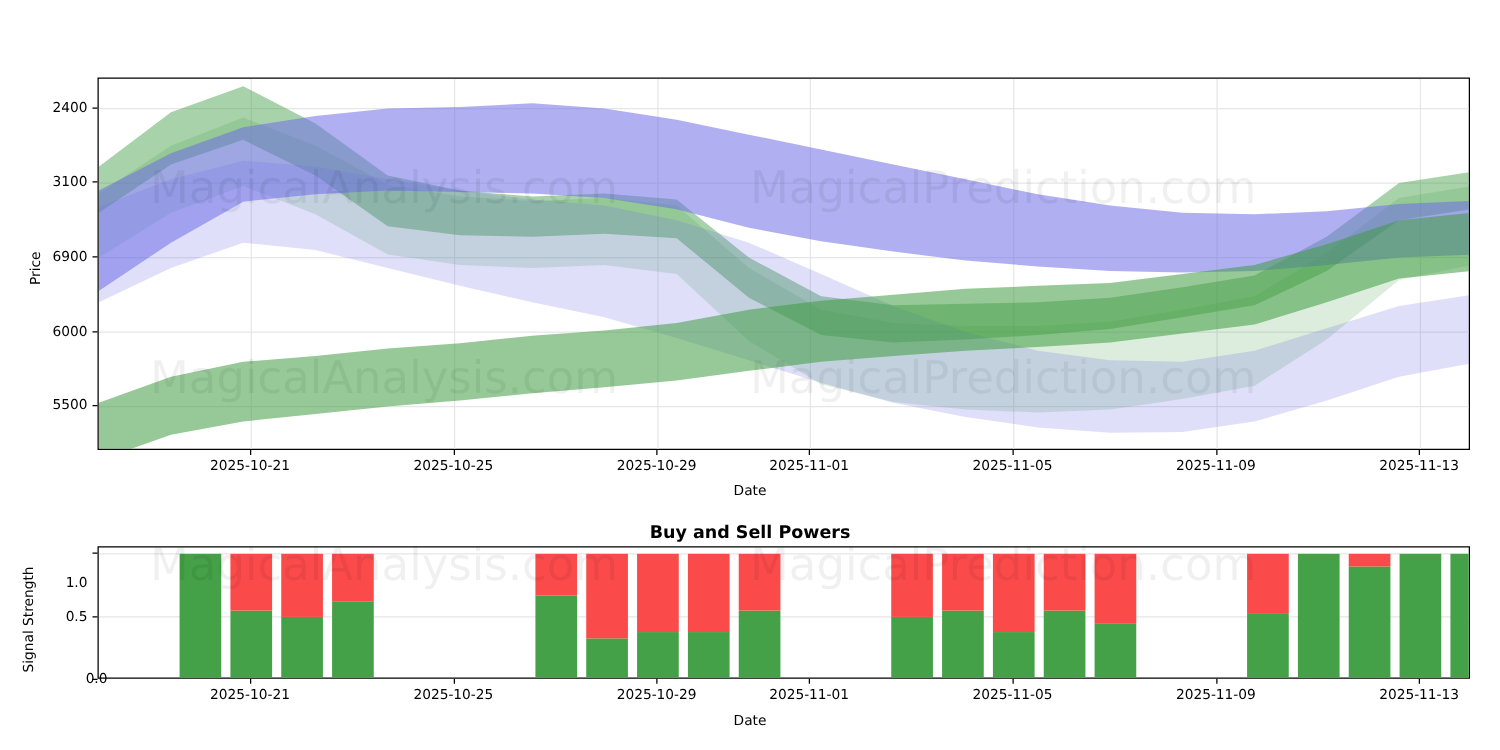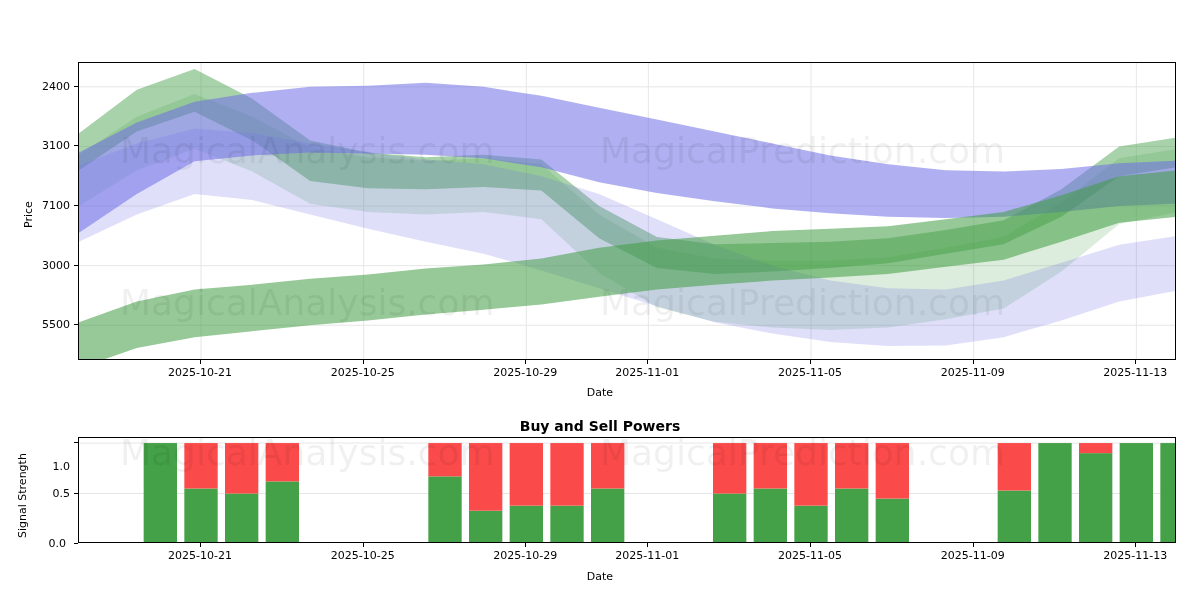--- a/index.html
+++ b/index.html
@@ -62,23 +62,23 @@
       <div class="tick-label" style="left: 647.3px; top: 366px;">2025-11-01</div>
       <div class="tickmark" style="left: 810px; top: 360px; width: 1px; height: 4px;"></div>
       <div class="tick-label" style="left: 810px; top: 366px;">2025-11-05</div>
       <div class="tickmark" style="left: 972.7px; top: 360px; width: 1px; height: 4px;"></div>
       <div class="tick-label" style="left: 972.7px; top: 366px;">2025-11-09</div>
       <div class="tickmark" style="left: 1135.3px; top: 360px; width: 1px; height: 4px;"></div>
       <div class="tick-label" style="left: 1135.3px; top: 366px;">2025-11-13</div>
       <div class="tickmark" style="left: 74px; top: 324.2px; width: 4px; height: 1px;"></div>
       <div class="ytick-label" style="left: 36px; top: 324.2px; width: 34px;">5500</div>
       <div class="tickmark" style="left: 74px; top: 264.6px; width: 4px; height: 1px;"></div>
-      <div class="ytick-label" style="left: 36px; top: 264.6px; width: 34px;">3000</div>
+      <div class="ytick-label" style="left: 36px; top: 264.6px; width: 34px;">6000</div>
       <div class="tickmark" style="left: 74px; top: 205px; width: 4px; height: 1px;"></div>
-      <div class="ytick-label" style="left: 36px; top: 205px; width: 34px;">7100</div>
+      <div class="ytick-label" style="left: 36px; top: 205px; width: 34px;">6900</div>
       <div class="tickmark" style="left: 74px; top: 145.4px; width: 4px; height: 1px;"></div>
       <div class="ytick-label" style="left: 36px; top: 145.4px; width: 34px;">3100</div>
       <div class="tickmark" style="left: 74px; top: 85.8px; width: 4px; height: 1px;"></div>
       <div class="ytick-label" style="left: 36px; top: 85.8px; width: 34px;">2400</div>
     </div>
   <div class="axis-label" style="left:0;top:386px;width:1200px;text-align:center;">Date</div>
   <div class="axis-label ylabel" style="left:22px;top:228px;transform:rotate(-90deg);">Price</div>
 
   <div class="subtitle" style="left:0;top:418px;">Buy and Sell Powers</div>
   <div class="plot" id="plot-bottom" style="left:78px;top:437px;width:1098px;height:106px;">
@@ -131,21 +131,21 @@
       <div class="tick-label" style="left: 525.3px; top: 549px;">2025-10-29</div>
       <div class="tickmark" style="left: 647.3px; top: 543px; width: 1px; height: 4px;"></div>
       <div class="tick-label" style="left: 647.3px; top: 549px;">2025-11-01</div>
       <div class="tickmark" style="left: 810px; top: 543px; width: 1px; height: 4px;"></div>
       <div class="tick-label" style="left: 810px; top: 549px;">2025-11-05</div>
       <div class="tickmark" style="left: 972.7px; top: 543px; width: 1px; height: 4px;"></div>
       <div class="tick-label" style="left: 972.7px; top: 549px;">2025-11-09</div>
       <div class="tickmark" style="left: 1135.3px; top: 543px; width: 1px; height: 4px;"></div>
       <div class="tick-label" style="left: 1135.3px; top: 549px;">2025-11-13</div>
       <div class="tickmark" style="left: 74px; top: 543px; width: 4px; height: 1px;"></div>
-      <div class="ytick-label" style="left: 32px; top: 543px; width: 34px;">0.0</div>
+      <div class="ytick-label" style="left: 52px; top: 543px; width: 34px;">0.0</div>
       <div class="tickmark" style="left: 74px; top: 492.5px; width: 4px; height: 1px;"></div>
       <div class="ytick-label" style="left: 36px; top: 492.5px; width: 34px;">0.5</div>
       <div class="tickmark" style="left: 74px; top: 442px; width: 4px; height: 1px;"></div>
       <div class="ytick-label" style="left: 36px; top: 442px; width: 34px; margin-top: 24px;">1.0</div>
     </div>
   <div class="axis-label" style="left:0;top:570px;width:1200px;text-align:center;">Date</div>
   <div class="axis-label ylabel" style="left:16px;top:538px;transform:rotate(-90deg);">Signal Strength</div>
 
   <div class="wm" style="left:120px;top:130px;">MagicalAnalysis.com</div>
   <div class="wm" style="left:600px;top:130px;">MagicalPrediction.com</div>

